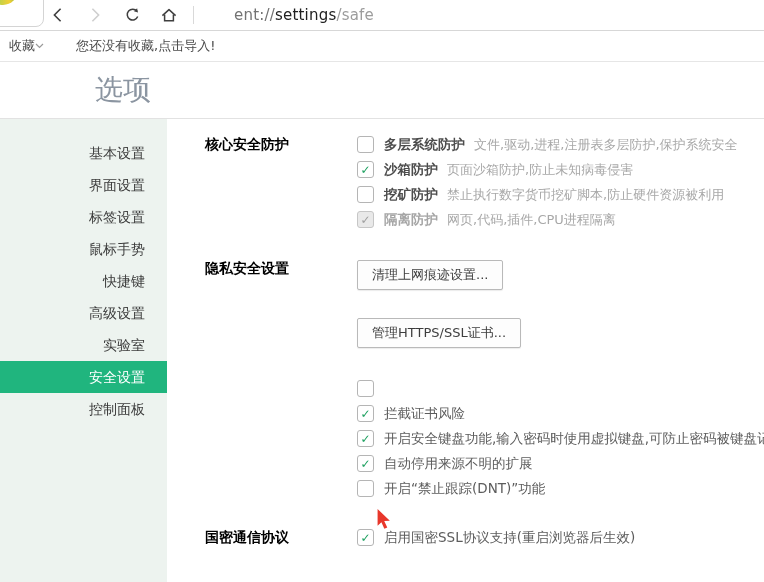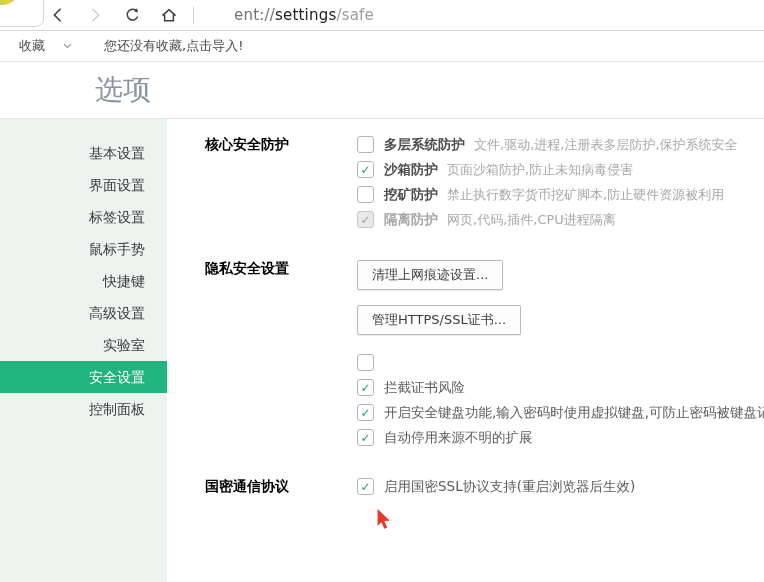--- a/index.html
+++ b/index.html
@@ -20,42 +20,42 @@
            align-items:center;justify-content:center;cursor:pointer;}
   .chrome-sep{width:1px;height:18px;background:#d9d9d9;margin:0 16px 0 15px;}
   .urlbar{font-size:15px;letter-spacing:.2px;white-space:nowrap;cursor:text;}
   .u-scheme{color:#737373;margin-left:24px;}
   .u-host{color:#212121;}
   .u-path{color:#9c9c9c;}
 
   
   .bookmarks{height:30px;border-bottom:1px solid #e6e6e6;display:flex;align-items:center;
              background:#fff;font-size:13px;color:#4a4a4a;}
-  .bm-fav{display:flex;align-items:center;gap:18px;margin-left:19px;cursor:pointer;}
+  .bm-fav{display:flex;align-items:center;gap:0;margin-left:9px;cursor:pointer;}
   .bm-empty{margin-left:32px;color:#4a4a4a;cursor:pointer;}
 
   
   .page-title-bar{height:56px;border-bottom:1px solid #e2e2e2;display:flex;align-items:center;background:#fff;}
   .page-title-bar h1{margin:0 0 0 95px;font-size:28px;font-weight:400;color:#8b95a1;}
 
   
   .content{display:flex;height:464px;}
   .sidebar{flex:0 0 167px;margin:0;padding:18px 0 0 0;list-style:none;background:#edf3ef;}
   .side-item{height:32px;line-height:32px;text-align:right;padding-right:22px;font-size:14px;
              color:#3b3b3b;cursor:pointer;}
   .side-item.active{background:#20b57e;color:#ffffff;}
 
   .main{flex:1;overflow:hidden;padding:13px 0 0 38px;background:#fff;}
   .section{display:flex;align-items:flex-start;}
   .section + .section{margin-top:24px;}
   .sec-label{flex:0 0 152px;font-size:14px;font-weight:bold;color:#000000;line-height:25px;}
   .sec-body{flex:1;min-width:0;}
   .sec-buttons:empty,.sec-rows:empty{display:none;}
   .sec-buttons{margin-top:4px;margin-bottom:8px;}
-  .action-btn{display:block;margin-bottom:15px;padding:5px 14px;font-size:13px;color:#3d3d3d;
+  .action-btn{display:block;margin-bottom:28px;padding:5px 14px;font-size:13px;color:#3d3d3d;
               background:#fdfdfd;border:1px solid #b9b9b9;border-radius:2px;cursor:pointer;
               font-family:inherit;box-shadow:0 1px 1px rgba(0,0,0,.08);}
   .check-row{height:25px;display:flex;align-items:center;white-space:nowrap;}
   .cb{flex:0 0 15px;width:15px;height:15px;margin-right:10px;border:1px solid #b5b5b5;border-radius:3px;
       background:#fff;display:flex;align-items:center;justify-content:center;cursor:pointer;}
   .cb.checked::after{content:"✓";font-size:12px;font-weight:bold;color:#1ca05f;line-height:1;}
   .cb.disabled{background:#e9e9e9;border-color:#c6c6c6;}
   .cb.disabled.checked::after{color:#9e9e9e;}
   .row-label{font-size:13.5px;color:#5c5c5c;}
   .row-label.strong{font-weight:bold;color:#4d4d4d;}
@@ -198,20 +198,25 @@
                 <div class="check-row">
     <span class="cb checked"></span>
     <span class="row-label">开启安全键盘功能,输入密码时使用虚拟键盘,可防止密码被键盘记</span>
 
   </div>
                 <div class="check-row">
     <span class="cb checked"></span>
     <span class="row-label">自动停用来源不明的扩展</span>
 
   </div>
+                <div class="check-row">
+    <span class="cb"></span>
+    <span class="row-label">开启“禁止跟踪(DNT)”功能</span>
+
+  </div>
               </div>
     </div>
   </div>
           <div class="section">
     <div class="sec-label">国密通信协议</div>
     <div class="sec-body">
 
       <div class="sec-rows">
                 <div class="check-row">
     <span class="cb checked"></span>

